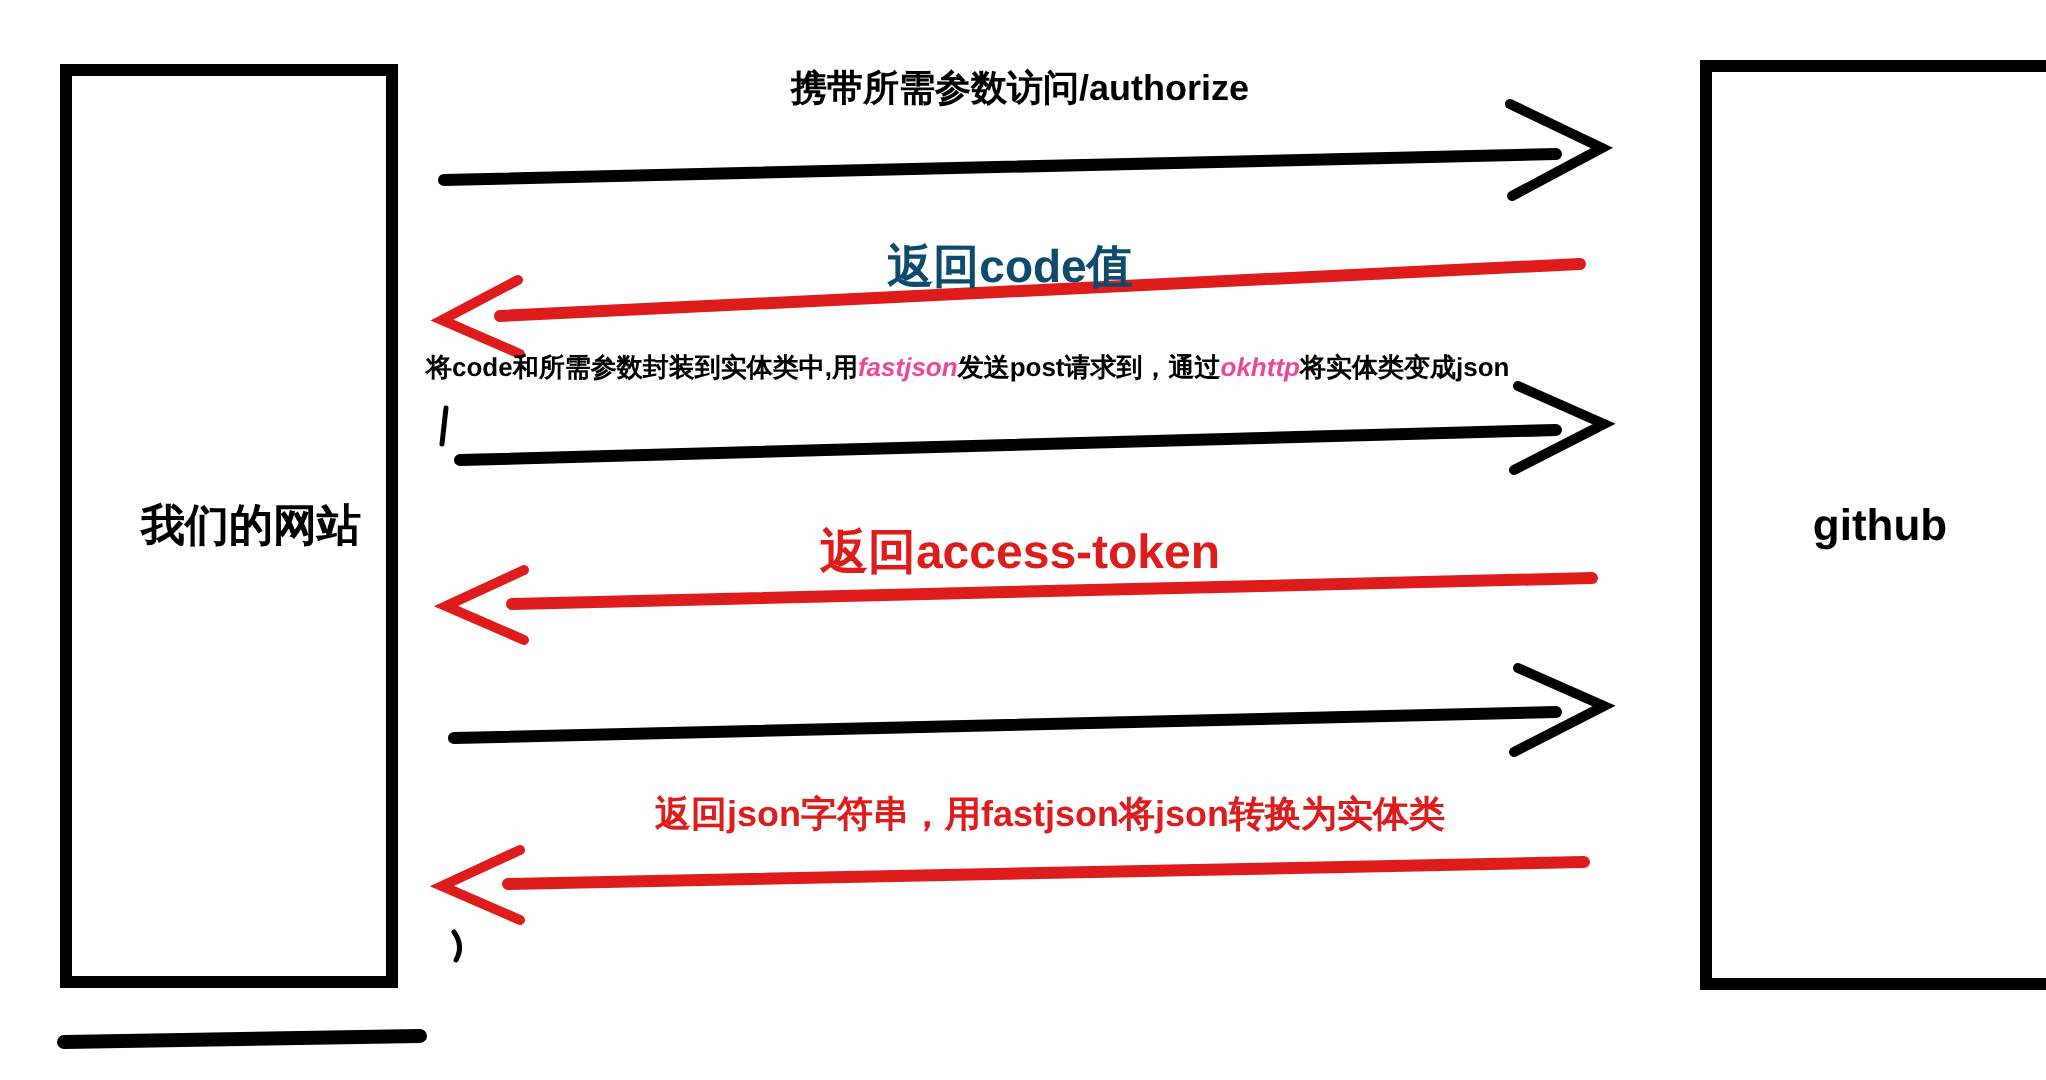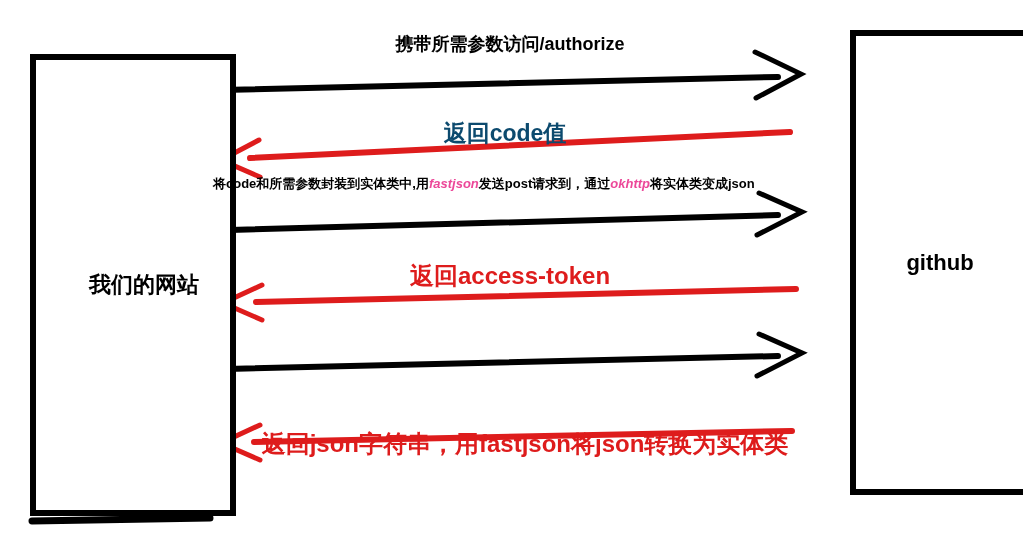--- a/index.html
+++ b/index.html
@@ -21,33 +21,33 @@
     border: 6px solid #000000;
     background: #ffffff;
     display: flex;
     align-items: center;
     justify-content: center;
     font-weight: bold;
     font-size: 22px;
     color: #000000;
     box-sizing: border-box;
   }
-  .actor-left  { left: 30px;  top: 54px; width: 206px; height: 462px; padding-left: 22px; }
+  .actor-left  { left: 30px;  top: 32px; width: 169px; height: 462px; padding-left: 22px; }
   .actor-right { left: 850px; top: 30px; width: 180px; height: 465px; }
   .msg {
     position: absolute;
     font-weight: bold;
     text-align: center;
     white-space: nowrap;
   }
   .msg-authorize     { left: 230px; top: 32px;  width: 560px; font-size: 18px; color: #000000; }
   .msg-return-code   { left: 225px; top: 118px; width: 560px; font-size: 23px; color: #0c4a6e; }
   .msg-return-token  { left: 230px; top: 260px; width: 560px; font-size: 24px; color: #de1c1c; }
   .msg-access-user   { left: 230px; top: 325px; width: 560px; font-size: 18px; color: #000000; }
-  .msg-return-json   { left: 230px; top: 395px; width: 590px; font-size: 24px; color: #de1c1c; margin-top: 33px; }
+  .msg-return-json   { left: 230px; top: 395px; width: 590px; font-size: 18px; color: #de1c1c; }
   .note {
     position: absolute;
     left: 213px; top: 170px;
     width: 585px;
     font-size: 13px;
     font-weight: bold;
     color: #000000;
     line-height: 27px;
   }
   .note .em {

